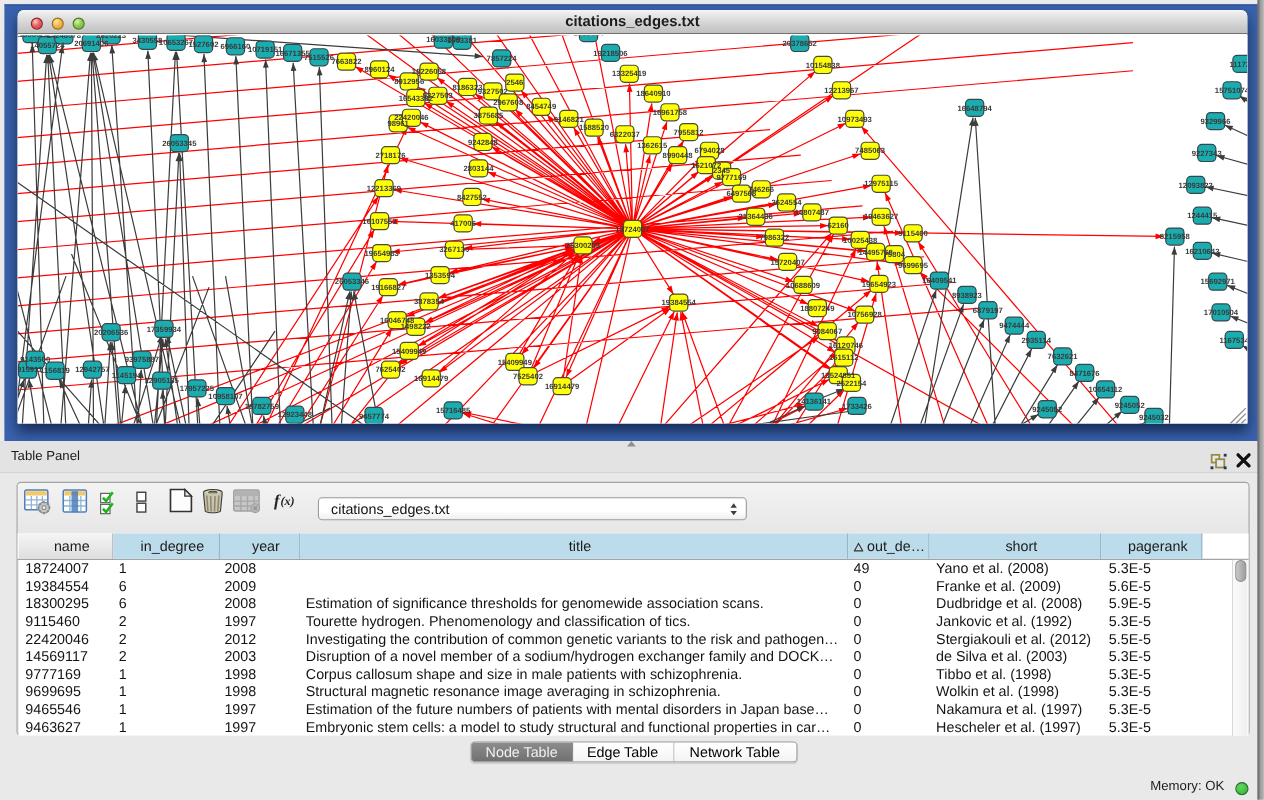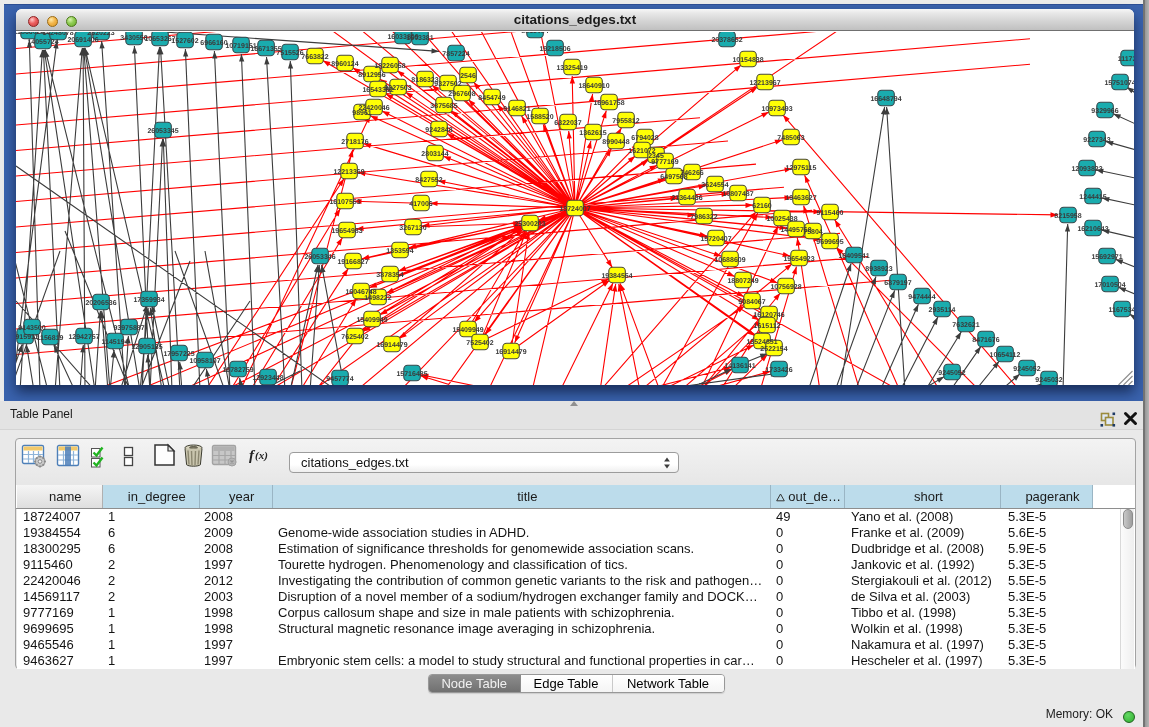--- a/index.html
+++ b/index.html
@@ -417,21 +417,20 @@
           <span style="left:91px;width:92px">1</span>
           <span style="left:187px;width:70px">2008</span>
           <span style="left:759px;width:70px">49</span>
           <span style="left:834px;width:152px">Yano et al. (2008)</span>
           <span style="left:991px;width:90px">5.3E-5</span>
         </div>
         <div class="row" style="top:16.0px">
           <span style="left:6px;width:80px">19384554</span>
           <span style="left:91px;width:92px">6</span>
           <span style="left:187px;width:70px">2009</span>
-          <span style="left:261px;width:492px">Genome-wide association studies in ADHD.</span>
           <span style="left:759px;width:70px">0</span>
           <span style="left:834px;width:152px">Franke et al. (2009)</span>
           <span style="left:991px;width:90px">5.6E-5</span>
         </div>
         <div class="row" style="top:32.0px">
           <span style="left:6px;width:80px">18300295</span>
           <span style="left:91px;width:92px">6</span>
           <span style="left:187px;width:70px">2008</span>
           <span style="left:261px;width:492px">Estimation of significance thresholds for genomewide association scans.</span>
           <span style="left:759px;width:70px">0</span>
@@ -480,20 +479,21 @@
           <span style="left:187px;width:70px">1998</span>
           <span style="left:261px;width:492px">Structural magnetic resonance image averaging in schizophrenia.</span>
           <span style="left:759px;width:70px">0</span>
           <span style="left:834px;width:152px">Wolkin et al. (1998)</span>
           <span style="left:991px;width:90px">5.3E-5</span>
         </div>
         <div class="row" style="top:128.0px">
           <span style="left:6px;width:80px">9465546</span>
           <span style="left:91px;width:92px">1</span>
           <span style="left:187px;width:70px">1997</span>
+          <span style="left:261px;width:492px">Estimation of the future numbers of patients with mental disorders in Japan base…</span>
           <span style="left:759px;width:70px">0</span>
           <span style="left:834px;width:152px">Nakamura et al. (1997)</span>
           <span style="left:991px;width:90px">5.3E-5</span>
         </div>
         <div class="row" style="top:144.0px">
           <span style="left:6px;width:80px">9463627</span>
           <span style="left:91px;width:92px">1</span>
           <span style="left:187px;width:70px">1997</span>
           <span style="left:261px;width:492px">Embryonic stem cells: a model to study structural and functional properties in car…</span>
           <span style="left:759px;width:70px">0</span>

